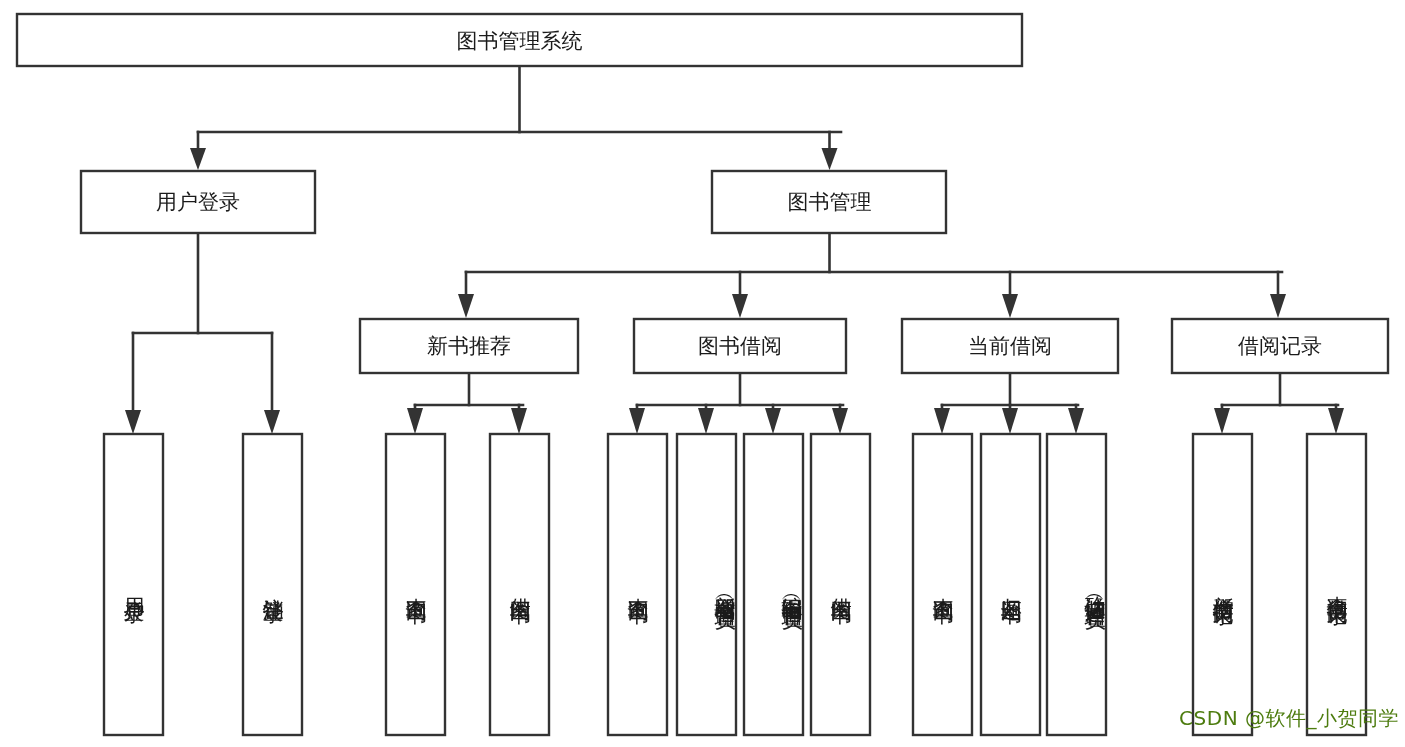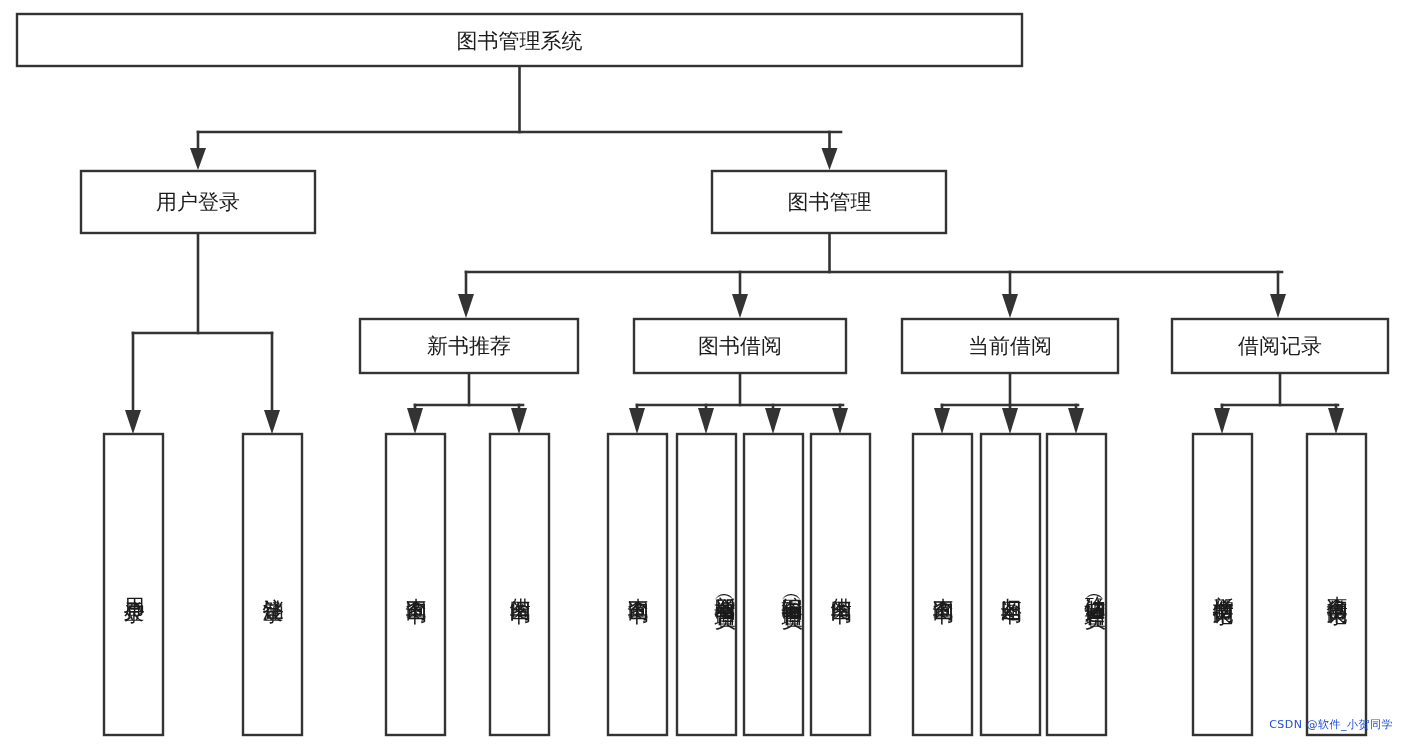--- a/index.html
+++ b/index.html
@@ -58,25 +58,25 @@
     line-height: 1.12;
     letter-spacing: 2px;
     color: #1b1b1b;
     white-space: nowrap;
     text-align: center;
     pointer-events: none;
     user-select: none;
   }
   .watermark {
     position: absolute;
-    right: 12px;
+    right: 6px;
     bottom: 6px;
     font-family: "DejaVu Sans", "Liberation Sans", sans-serif;
-    font-size: 11px;
-    color: #1d4ed8;
+    font-size: 20px;
+    color: #4d7c0f;
     letter-spacing: 0.5px;
     white-space: nowrap;
   }
 </style>
 </head>
 <body>
 
 <div id="diagram-root">
 
   <svg id="tree-svg" viewBox="0 0 1405 747">

